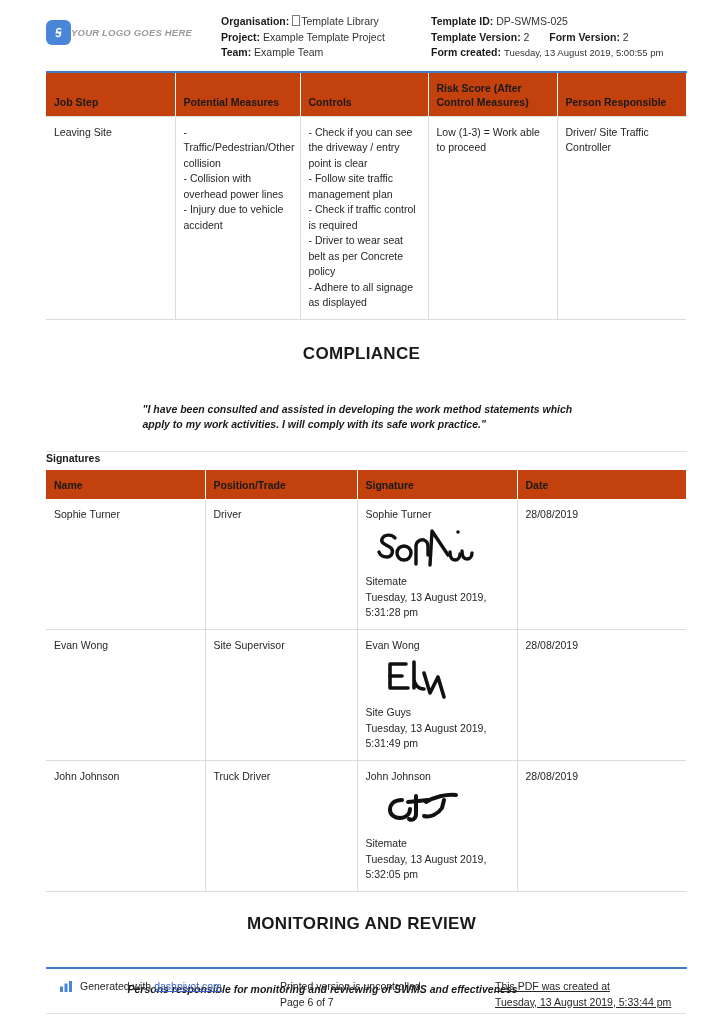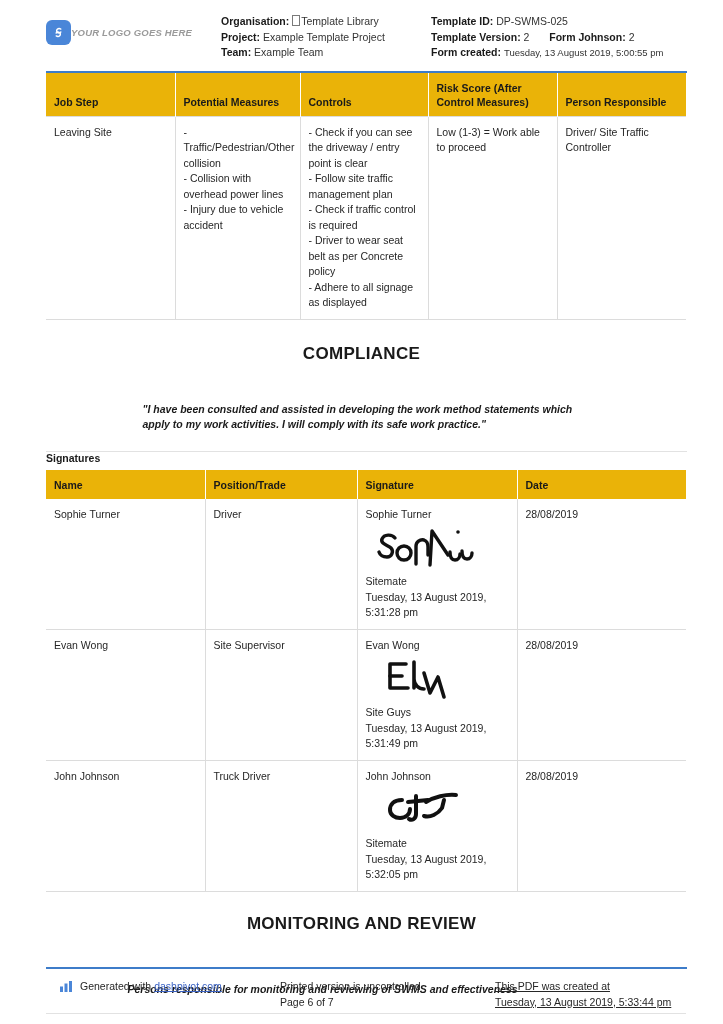--- a/index.html
+++ b/index.html
@@ -85,21 +85,21 @@
 
   
   table.doc-table {
     border-collapse: collapse;
     table-layout: fixed;
     width: 640px;
     margin: 0 0 0 46px;
     font-size: 10.5px;
   }
   table.doc-table th {
-    background: #eab308;
+    background: #c2410c;
     text-align: left;
     font-weight: bold;
     font-size: 10.5px;
     color: #1a1a1a;
     vertical-align: bottom;
     padding: 8px 8px 7px 8px;
     border-right: 1px solid #ffffff;
     line-height: 14px;
   }
   table.doc-table th:last-child { border-right: none; }
@@ -225,21 +225,21 @@
 
     <div class="meta-col meta-col-2">
       <div class="meta-row">
         <span class="meta-label">Template ID:</span>
         <span class="meta-val">DP-SWMS-025</span>
       </div>
       <div class="meta-row">
         <span class="meta-label">Template Version:</span>
         <span class="meta-val">2</span>
         <span class="inline-gap"></span>
-        <span class="meta-label">Form Johnson:</span>
+        <span class="meta-label">Form Version:</span>
         <span class="meta-val">2</span>
       </div>
       <div class="meta-row">
         <span class="meta-label">Form created:</span>
         <span class="meta-val meta-val-small">Tuesday, 13 August 2019, 5:00:55 pm</span>
       </div>
     </div>
   </div>
 
   <div class="rule-blue"></div>

